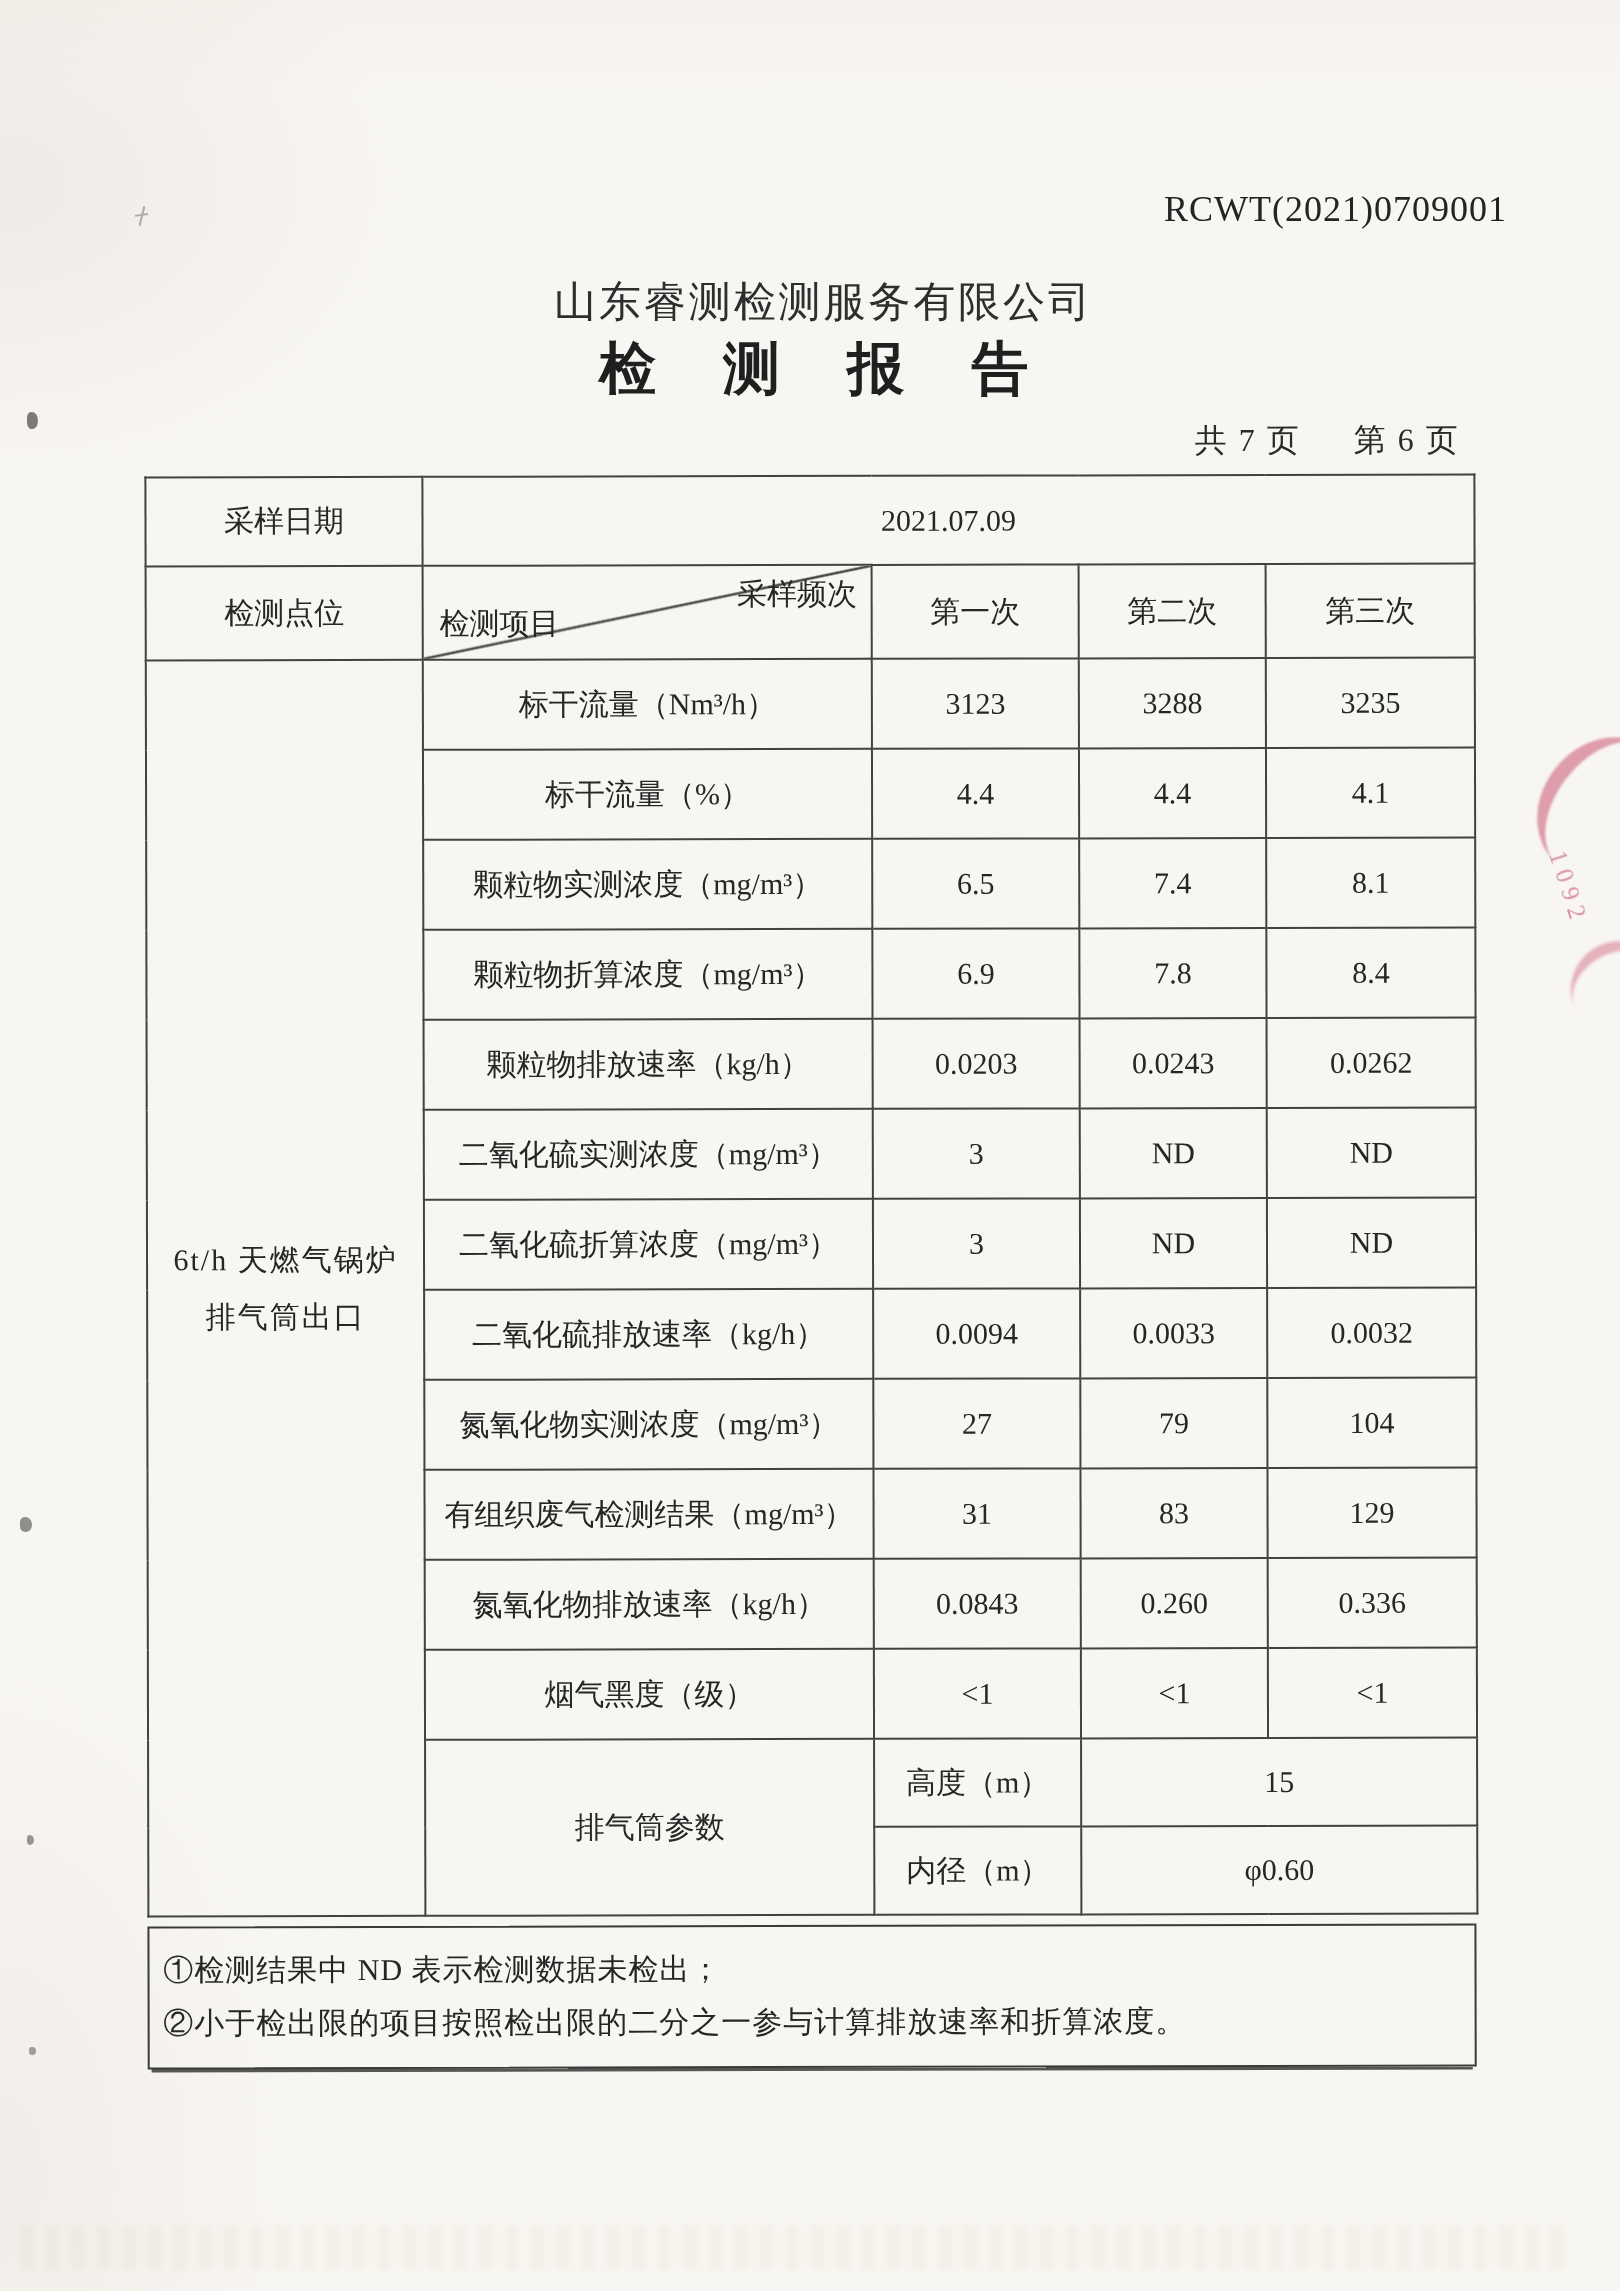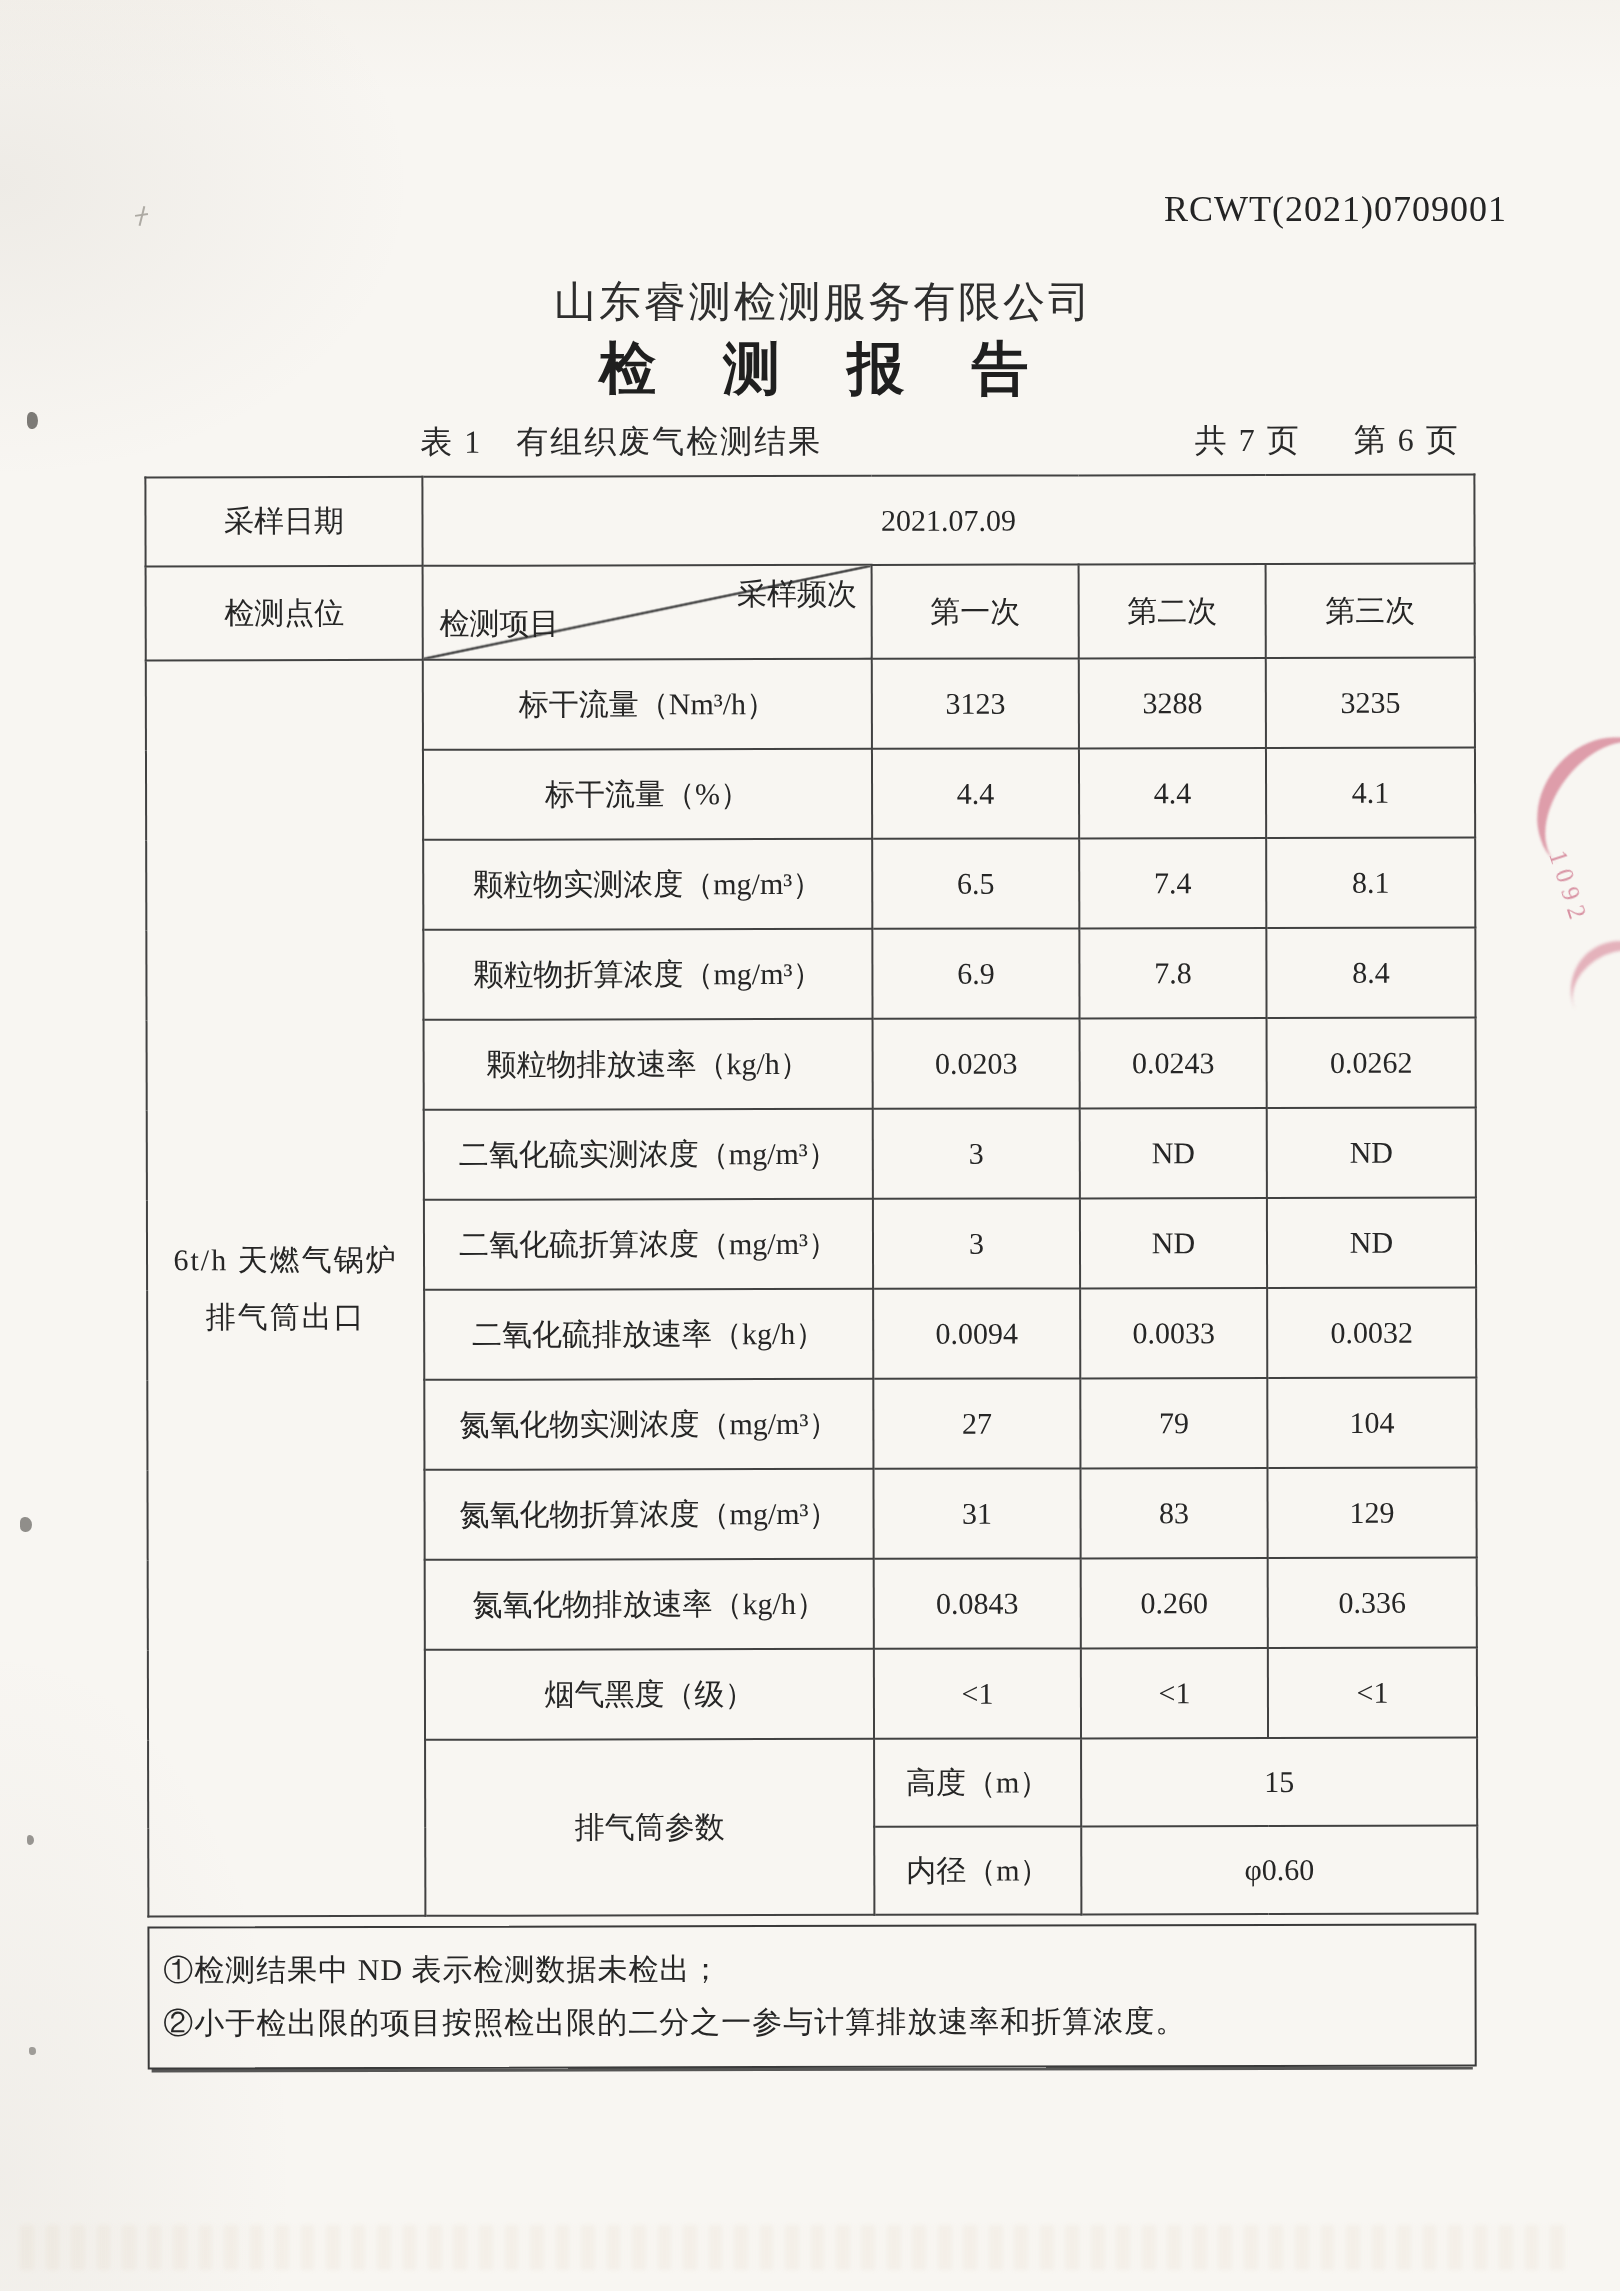--- a/index.html
+++ b/index.html
@@ -118,21 +118,20 @@
     <div class="digits">1092</div>
   </div>
 
   <div class="code">RCWT(2021)0709001</div>
   <div class="company">山东睿测检测服务有限公司</div>
   <h1 class="title">检 测 报 告</h1>
 
   <div class="sheet">
 
     <div class="caption-bar">
-      <span class="caption">表 1　有组织废气检测结果</span>
       <span class="pages">
         <span class="p1">共 7 页</span>
         <span class="p2">第 6 页</span>
       </span>
     </div>
 
     <table class="report">
       <colgroup>
         <col style="width:277px">
           <col style="width:449px">
@@ -210,21 +209,21 @@
         <td>0.0033</td>
         <td>0.0032</td>
       </tr>
       <tr class="r-data">
         <td>氮氧化物实测浓度（mg/m³）</td>
         <td>27</td>
         <td>79</td>
         <td>104</td>
       </tr>
       <tr class="r-data">
-        <td>氮氧化物折算浓度（mg/m³）</td>
+        <td>有组织废气检测结果（mg/m³）</td>
         <td>31</td>
         <td>83</td>
         <td>129</td>
       </tr>
       <tr class="r-data">
         <td>氮氧化物排放速率（kg/h）</td>
         <td>0.0843</td>
         <td>0.260</td>
         <td>0.336</td>
       </tr>

